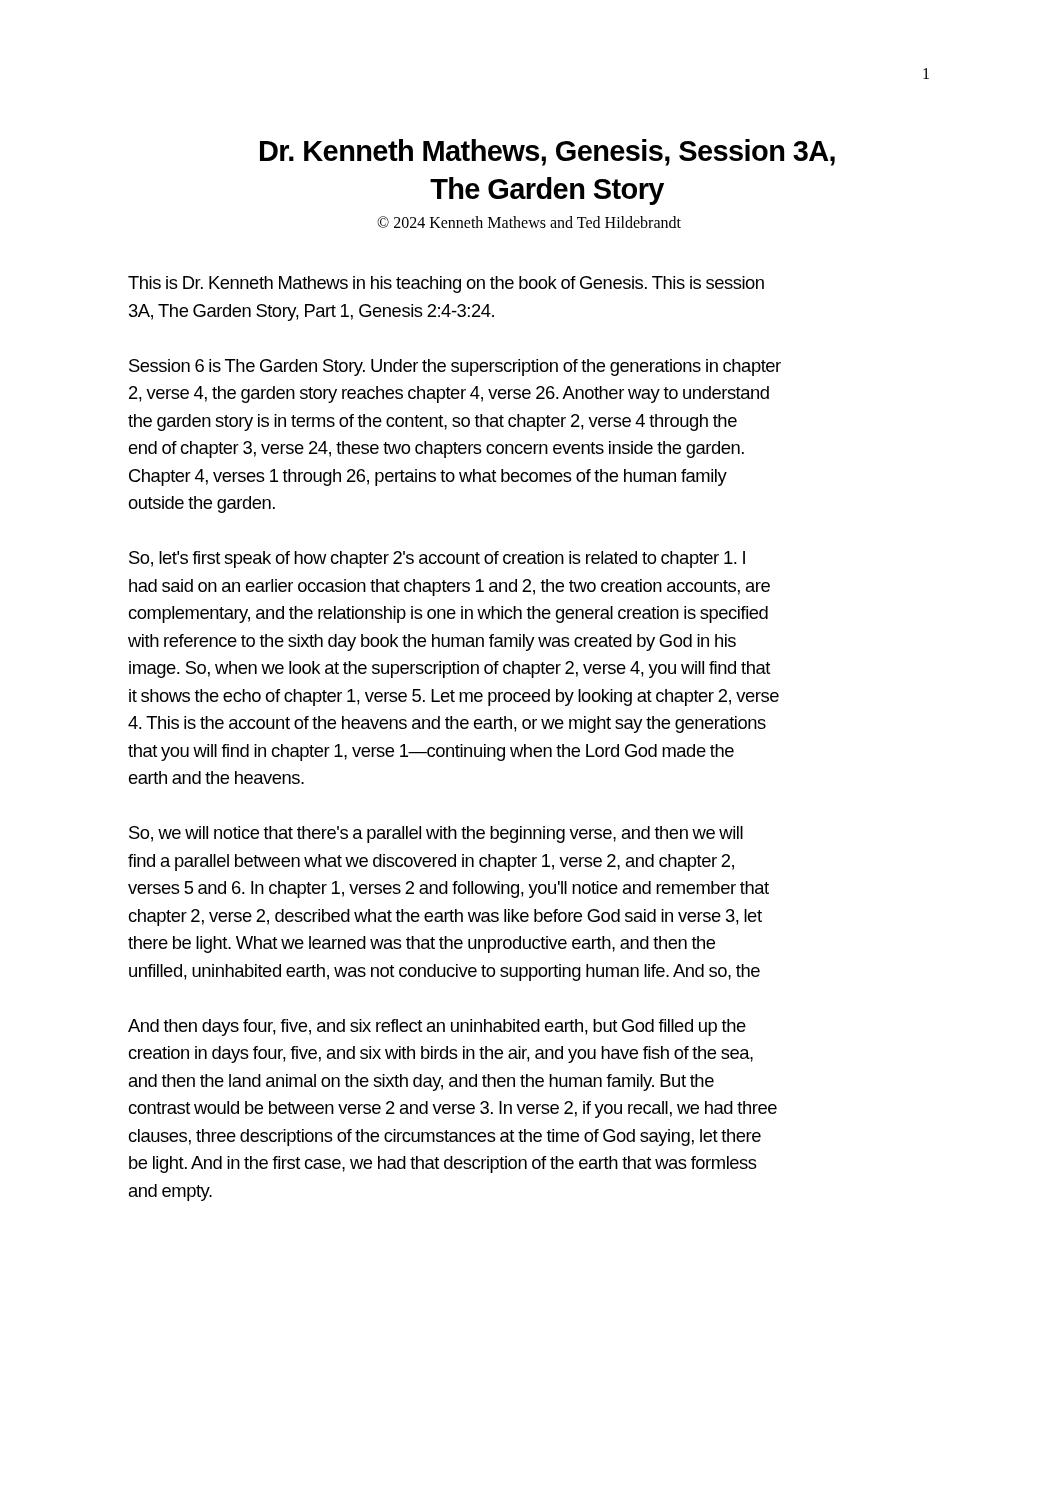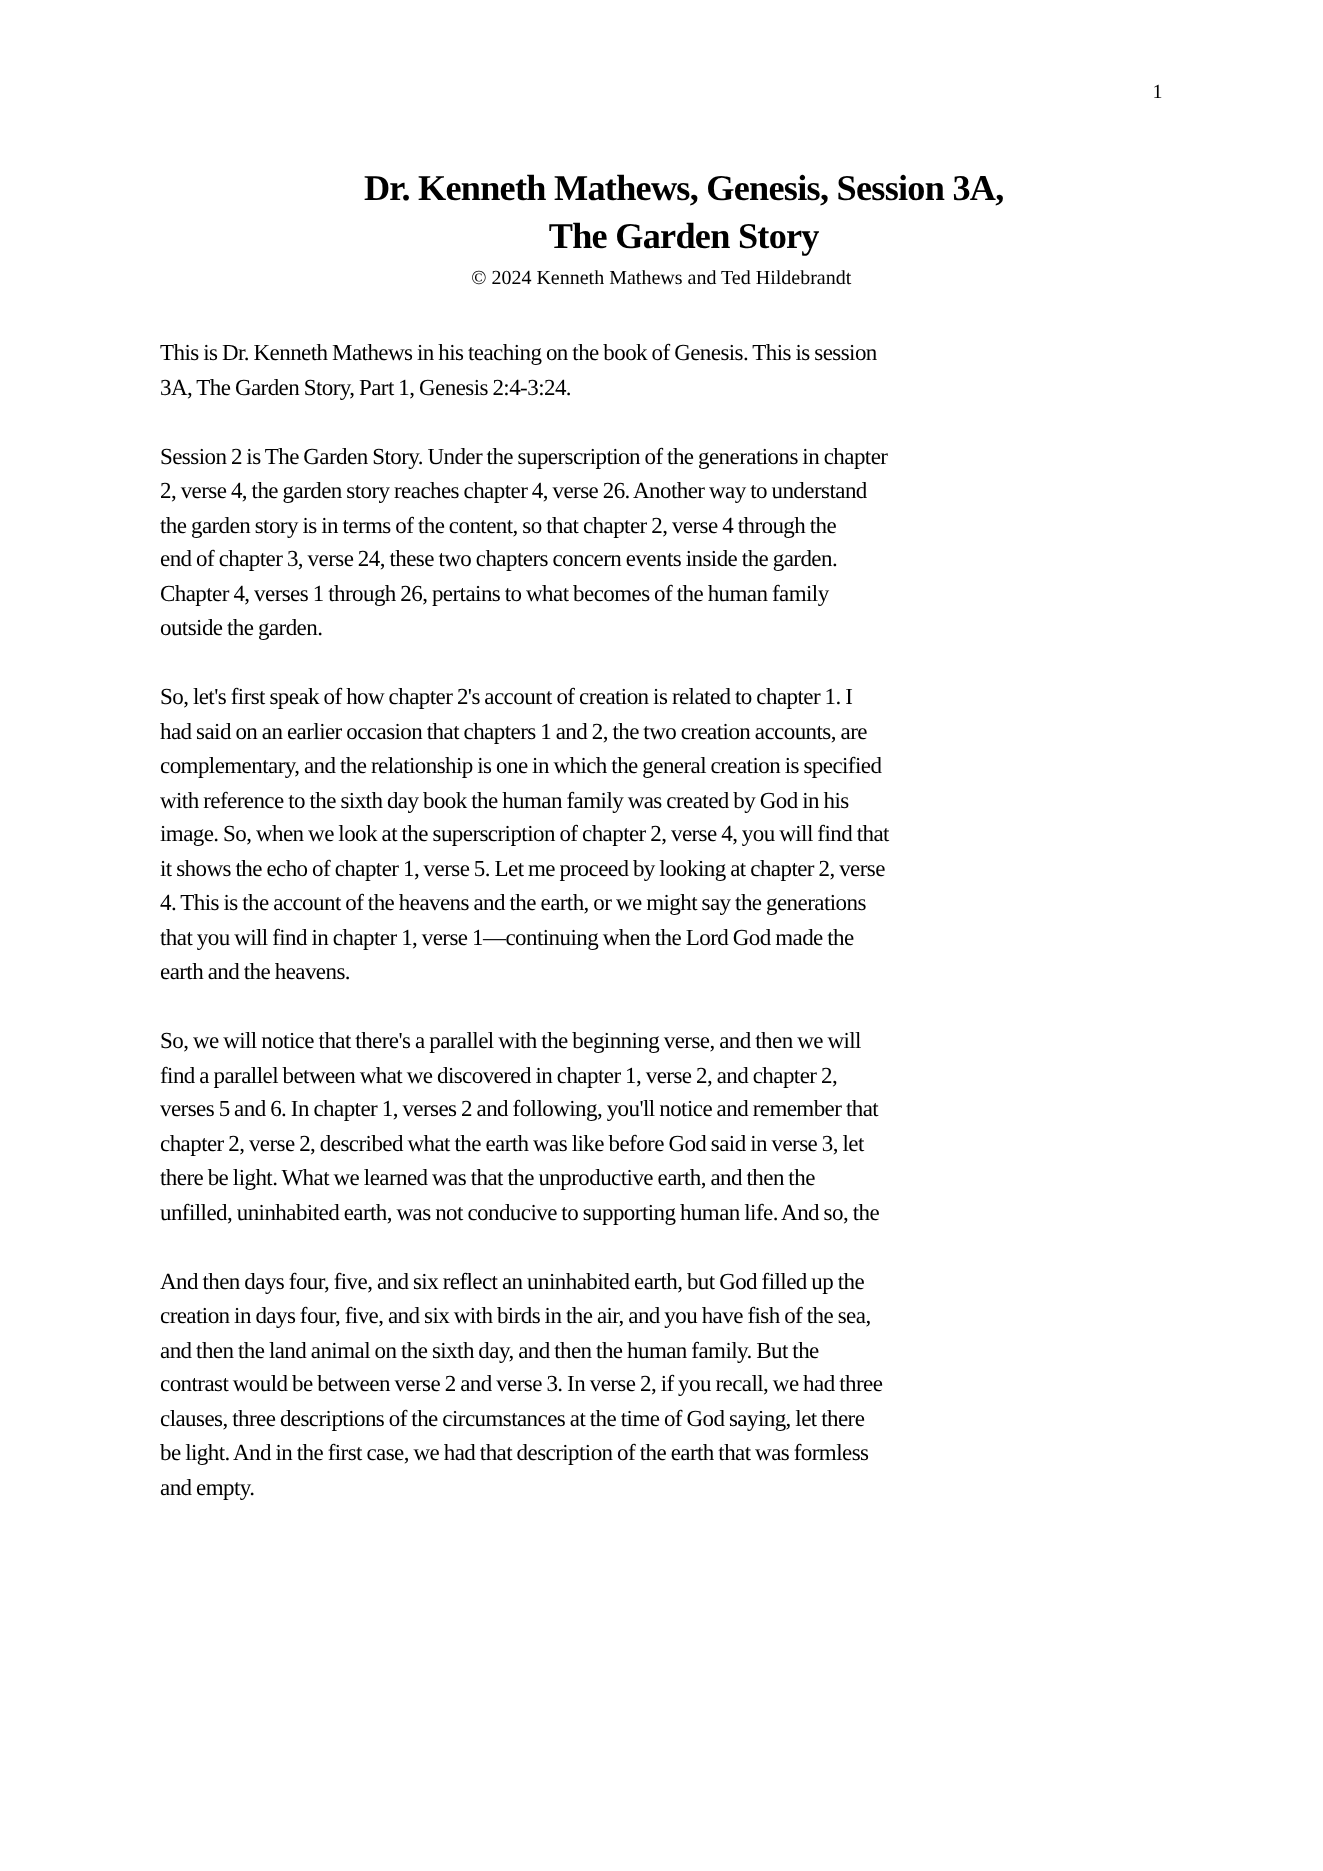--- a/index.html
+++ b/index.html
@@ -23,41 +23,41 @@
       line-height: 20px;
     }
     .title-block {
       position: absolute;
       top: 132px;
       left: 0;
       width: 1058px;
       text-align: center;
     }
     .title-line {
-      font-family: Liberation Serif, serif;
+      font-family: Liberation Sans, sans-serif;
       font-weight: bold;
       font-size: 29px;
       line-height: 38px;
       letter-spacing: -0.6px;
       white-space: nowrap;
       padding-left: 36px;
     }
     .copyright {
       font-family: "Liberation Serif", serif;
       font-size: 16px;
       line-height: 26px;
       margin-top: 2px;
       white-space: nowrap;
     }
     .body-text {
       position: absolute;
       top: 269px;
       left: 128px;
       width: 820px;
-      font-family: Liberation Serif, serif;
+      font-family: Liberation Sans, sans-serif;
       font-size: 18.4px;
       letter-spacing: -0.45px;
       word-spacing: -0.5px;
     }
     .para {
       margin: 0 0 27.5px 0;
     }
     .line {
       display: block;
       height: 27.5px;
@@ -75,21 +75,21 @@
   <div class="title-line">The Garden Story</div>
   <div class="copyright">© 2024 Kenneth Mathews and Ted Hildebrandt</div>
 </div>
 
 <div class="body-text">
   <div class="para">
     <span class="line">This is Dr. Kenneth Mathews in his teaching on the book of Genesis. This is session</span>
     <span class="line">3A, The Garden Story, Part 1, Genesis 2:4-3:24.</span>
   </div>
   <div class="para">
-    <span class="line">Session 2 is The Garden Story. Under the superscription of the generations in chapter</span>
+    <span class="line">Session 6 is The Garden Story. Under the superscription of the generations in chapter</span>
     <span class="line">2, verse 4, the garden story reaches chapter 4, verse 26. Another way to understand</span>
     <span class="line">the garden story is in terms of the content, so that chapter 2, verse 4 through the</span>
     <span class="line">end of chapter 3, verse 24, these two chapters concern events inside the garden.</span>
     <span class="line">Chapter 4, verses 1 through 26, pertains to what becomes of the human family</span>
     <span class="line">outside the garden.</span>
   </div>
   <div class="para">
     <span class="line">So, let's first speak of how chapter 2's account of creation is related to chapter 1. I</span>
     <span class="line">had said on an earlier occasion that chapters 1 and 2, the two creation accounts, are</span>
     <span class="line">complementary, and the relationship is one in which the general creation is specified</span>

